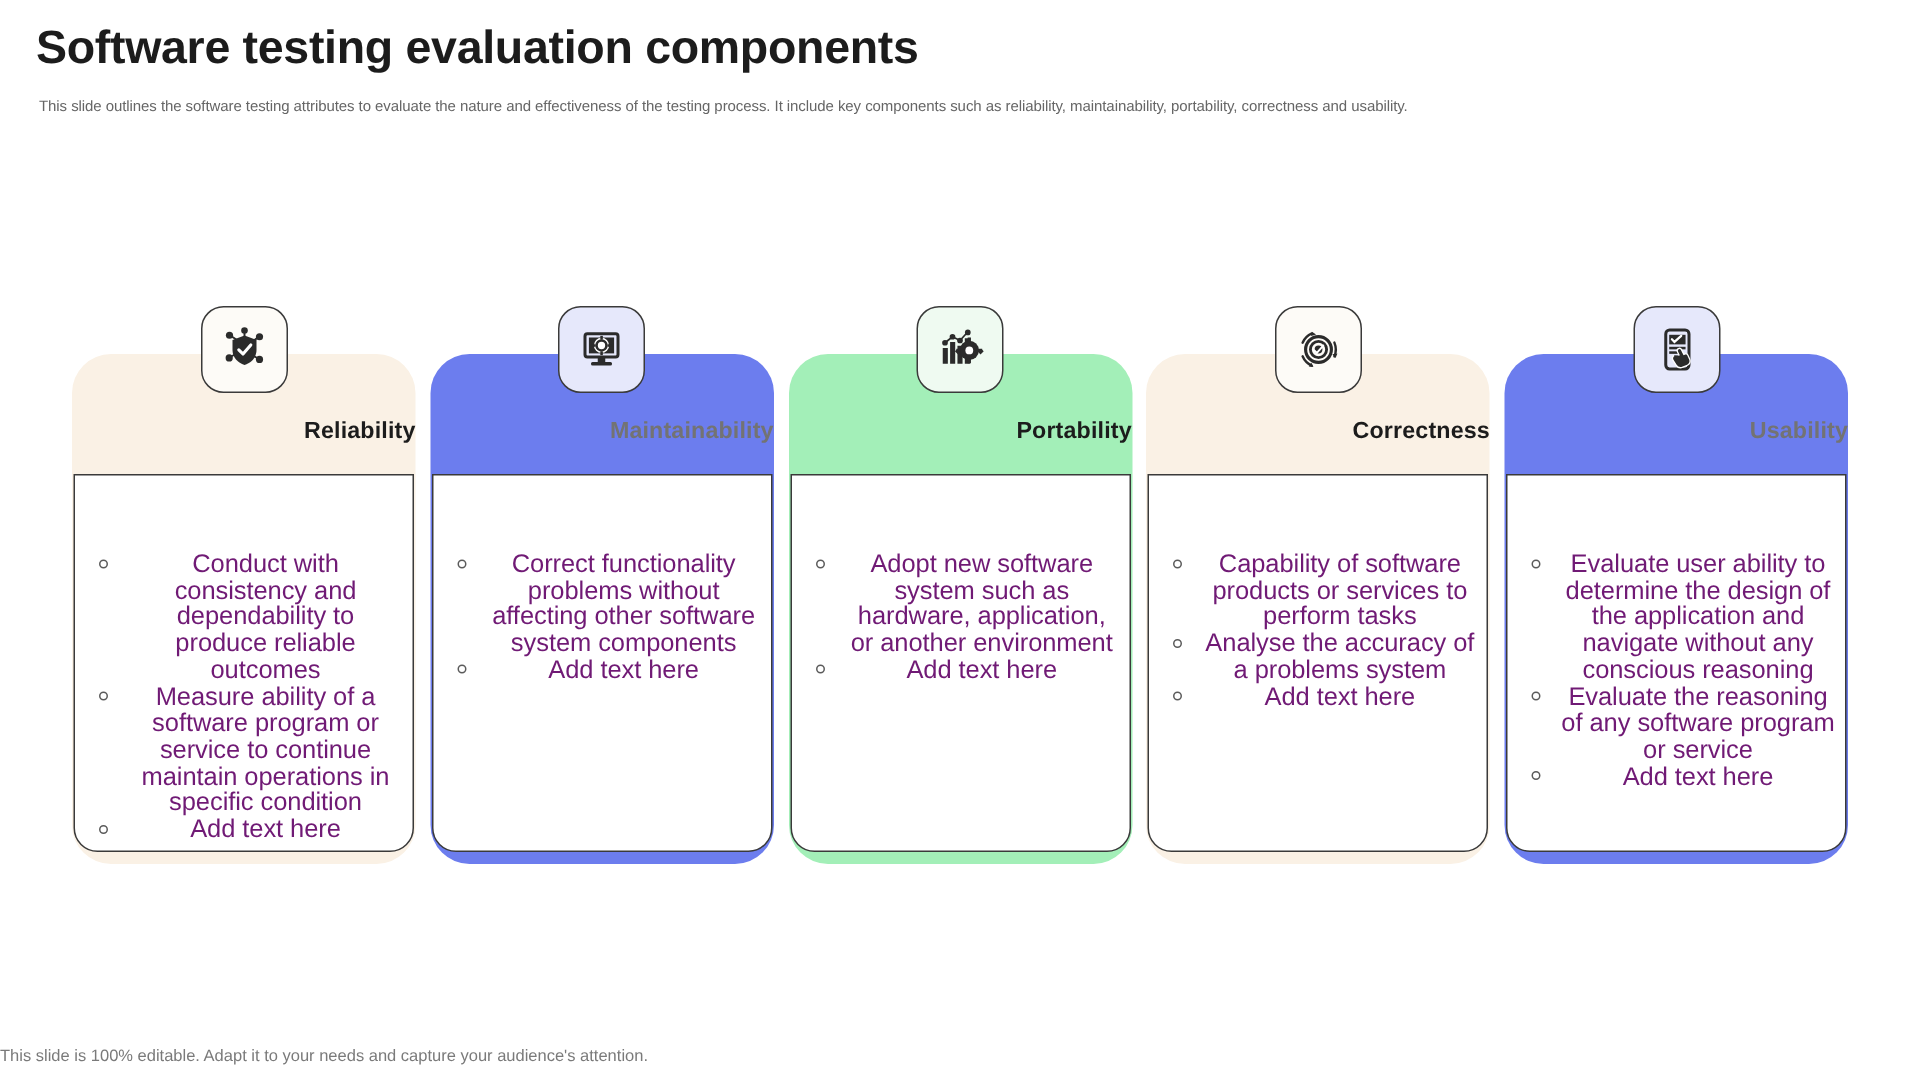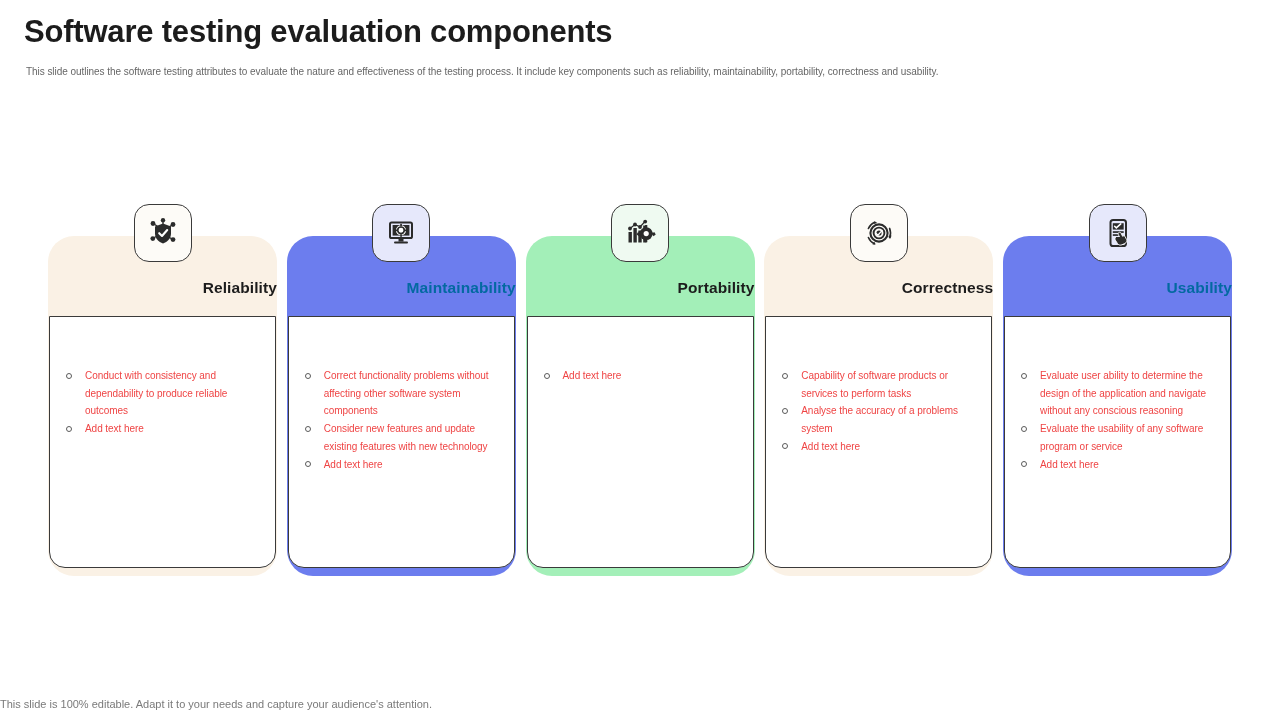--- a/index.html
+++ b/index.html
@@ -82,21 +82,21 @@
     position: absolute;
     left: 0;
     top: 75px;
     width: 229px;
     text-align: right;
     font-size: 15.5px;
     font-weight: bold;
     letter-spacing: 0.1px;
   }
   .title-dark { color: #1c1c1c; }
-  .title-light { color: #0369a1; }
+  .title-light { color: #737373; }
 
   
   .icon-badge {
     position: absolute;
     left: 50%;
     top: 0;
     transform: translateX(-50%);
     width: 58px;
     height: 58px;
     border-radius: 15px;
@@ -112,25 +112,26 @@
   .bullet-list {
     position: absolute;
     left: 13px;
     top: 50px;
     width: 206px;
     list-style: none;
   }
   .bullet-item {
     position: relative;
     padding-left: 22px;
-    font-size: 10px;
+    font-size: 17px;
     line-height: 17.7px;
-    color: #ef4444;
+    color: #701a75;
     margin-bottom: 0;
     letter-spacing: -0.05px;
+    text-align: center;
   }
   .bullet-marker {
     position: absolute;
     left: 3px;
     top: 5.5px;
     width: 6px;
     height: 6px;
     border: 1px solid #5b5b5b;
     border-radius: 50%;
   }
@@ -157,20 +158,24 @@
       <div class="card">
         <div class="card-plate" style="background:#FAF1E5"></div>
      <div class="card-panel">
        <ul class="bullet-list">
             <li class="bullet-item">
        <span class="bullet-marker"></span>
        <span>Conduct with consistency and dependability to produce reliable outcomes</span>
      </li>
             <li class="bullet-item">
        <span class="bullet-marker"></span>
+       <span>Measure ability of a software program or service to continue maintain operations in specific condition</span>
+     </li>
+            <li class="bullet-item">
+       <span class="bullet-marker"></span>
        <span>Add text here</span>
      </li>
           </ul>
      </div>
      <div class="card-title title-dark">Reliability</div>
      <div class="icon-badge" style="background:#FDFBF7">
     <svg width="34" height="34" viewBox="0 0 34 34">
       <g stroke="#2b2b2b" stroke-width="1.3" fill="none">
         <line x1="8" y1="8" x2="14" y2="12"></line>
         <line x1="26" y1="9" x2="21" y2="12.5"></line>
@@ -193,24 +198,20 @@
       <div class="card">
         <div class="card-plate" style="background:#6C7DEE"></div>
      <div class="card-panel">
        <ul class="bullet-list">
             <li class="bullet-item">
        <span class="bullet-marker"></span>
        <span>Correct functionality problems without affecting other software system components</span>
      </li>
             <li class="bullet-item">
        <span class="bullet-marker"></span>
-       <span>Consider new features and update existing features with new technology</span>
-     </li>
-            <li class="bullet-item">
-       <span class="bullet-marker"></span>
        <span>Add text here</span>
      </li>
           </ul>
      </div>
      <div class="card-title title-light">Maintainability</div>
      <div class="icon-badge" style="background:#E6E8FB">
     <svg width="34" height="34" viewBox="0 0 34 34">
       <rect x="6" y="6.5" width="22" height="15.5" rx="1.6" fill="none" stroke="#2b2b2b" stroke-width="2"></rect>
       <rect x="8.6" y="9" width="16.8" height="10.6" fill="#2b2b2b"></rect>
       <rect x="14.5" y="22" width="5" height="3.6" fill="#2b2b2b"></rect>
@@ -223,20 +224,24 @@
         <rect x="10.6" y="13.5" width="2.5" height="1.7"></rect>
         <rect x="21" y="13.5" width="2.5" height="1.7"></rect>
       </g>
     </svg>
         </div>
       </div>
       <div class="card">
         <div class="card-plate" style="background:#A3EFB8"></div>
      <div class="card-panel">
        <ul class="bullet-list">
+            <li class="bullet-item">
+       <span class="bullet-marker"></span>
+       <span>Adopt new software system such as hardware, application, or another environment</span>
+     </li>
             <li class="bullet-item">
        <span class="bullet-marker"></span>
        <span>Add text here</span>
      </li>
           </ul>
      </div>
      <div class="card-title title-dark">Portability</div>
      <div class="icon-badge" style="background:#EFFAF1">
     <svg width="34" height="34" viewBox="0 0 34 34">
       <g fill="#2b2b2b">
@@ -310,21 +315,21 @@
       <div class="card">
         <div class="card-plate" style="background:#6C7DEE"></div>
      <div class="card-panel">
        <ul class="bullet-list">
             <li class="bullet-item">
        <span class="bullet-marker"></span>
        <span>Evaluate user ability to determine the design of the application and navigate without any conscious reasoning</span>
      </li>
             <li class="bullet-item">
        <span class="bullet-marker"></span>
-       <span>Evaluate the usability of any software program or service</span>
+       <span>Evaluate the reasoning of any software program or service</span>
      </li>
             <li class="bullet-item">
        <span class="bullet-marker"></span>
        <span>Add text here</span>
      </li>
           </ul>
      </div>
      <div class="card-title title-light">Usability</div>
      <div class="icon-badge" style="background:#E6E8FB">
     <svg width="34" height="34" viewBox="0 0 34 34">

